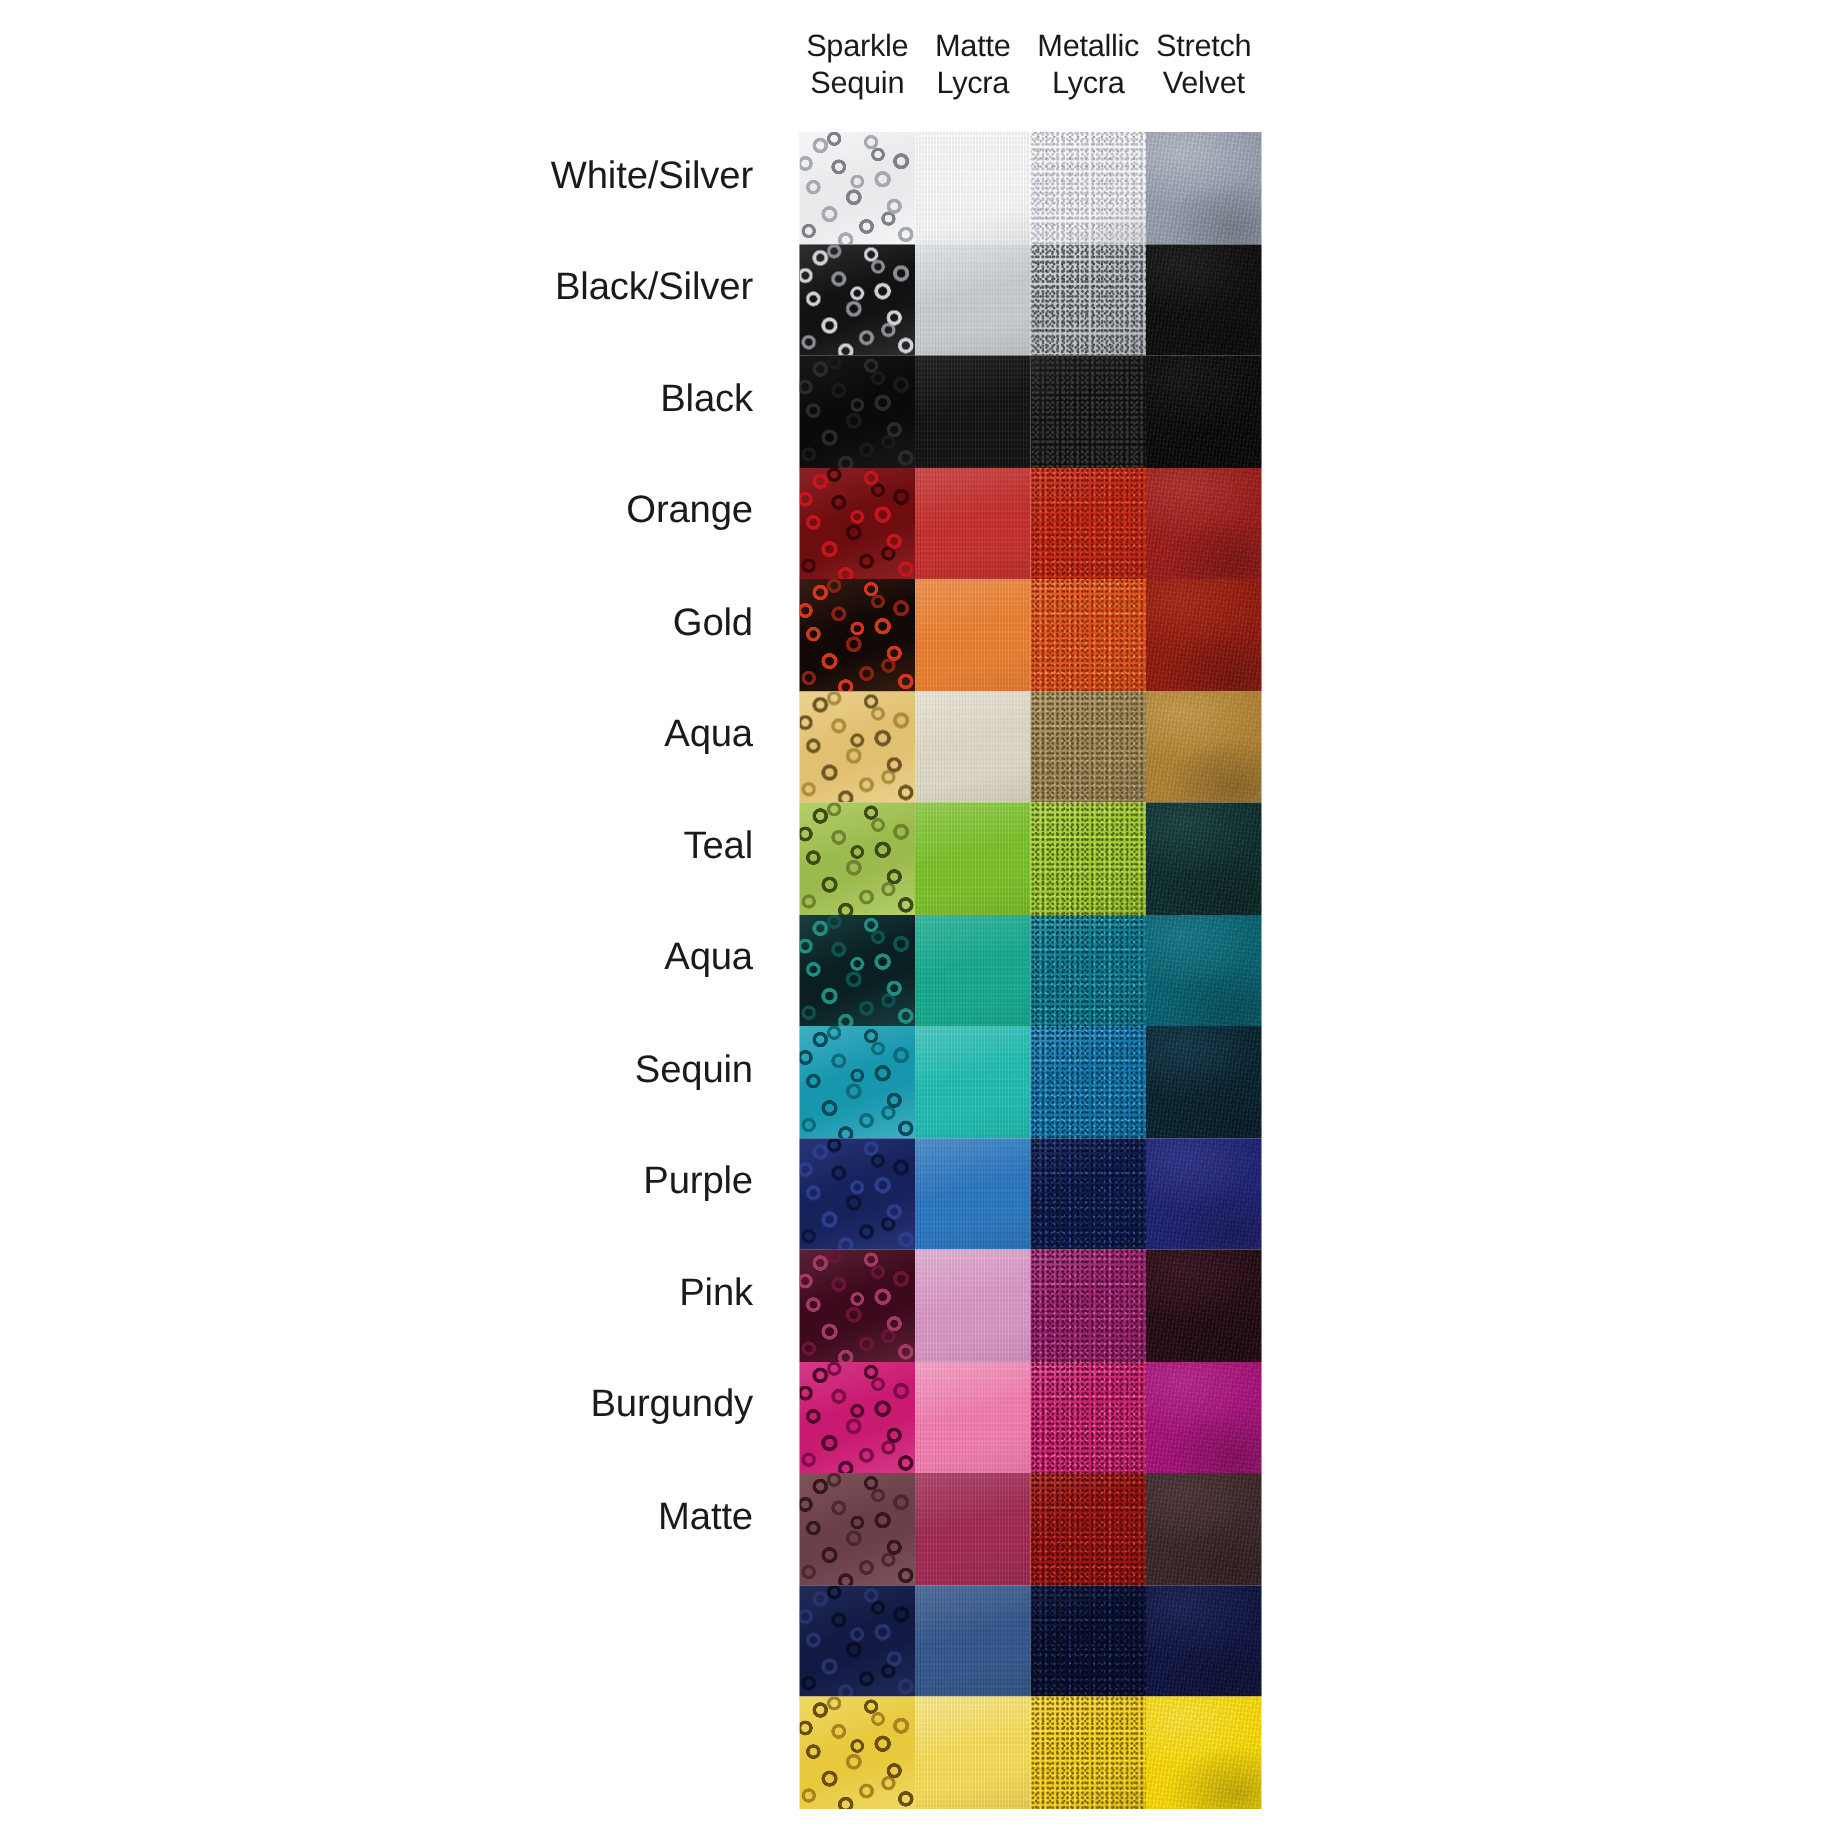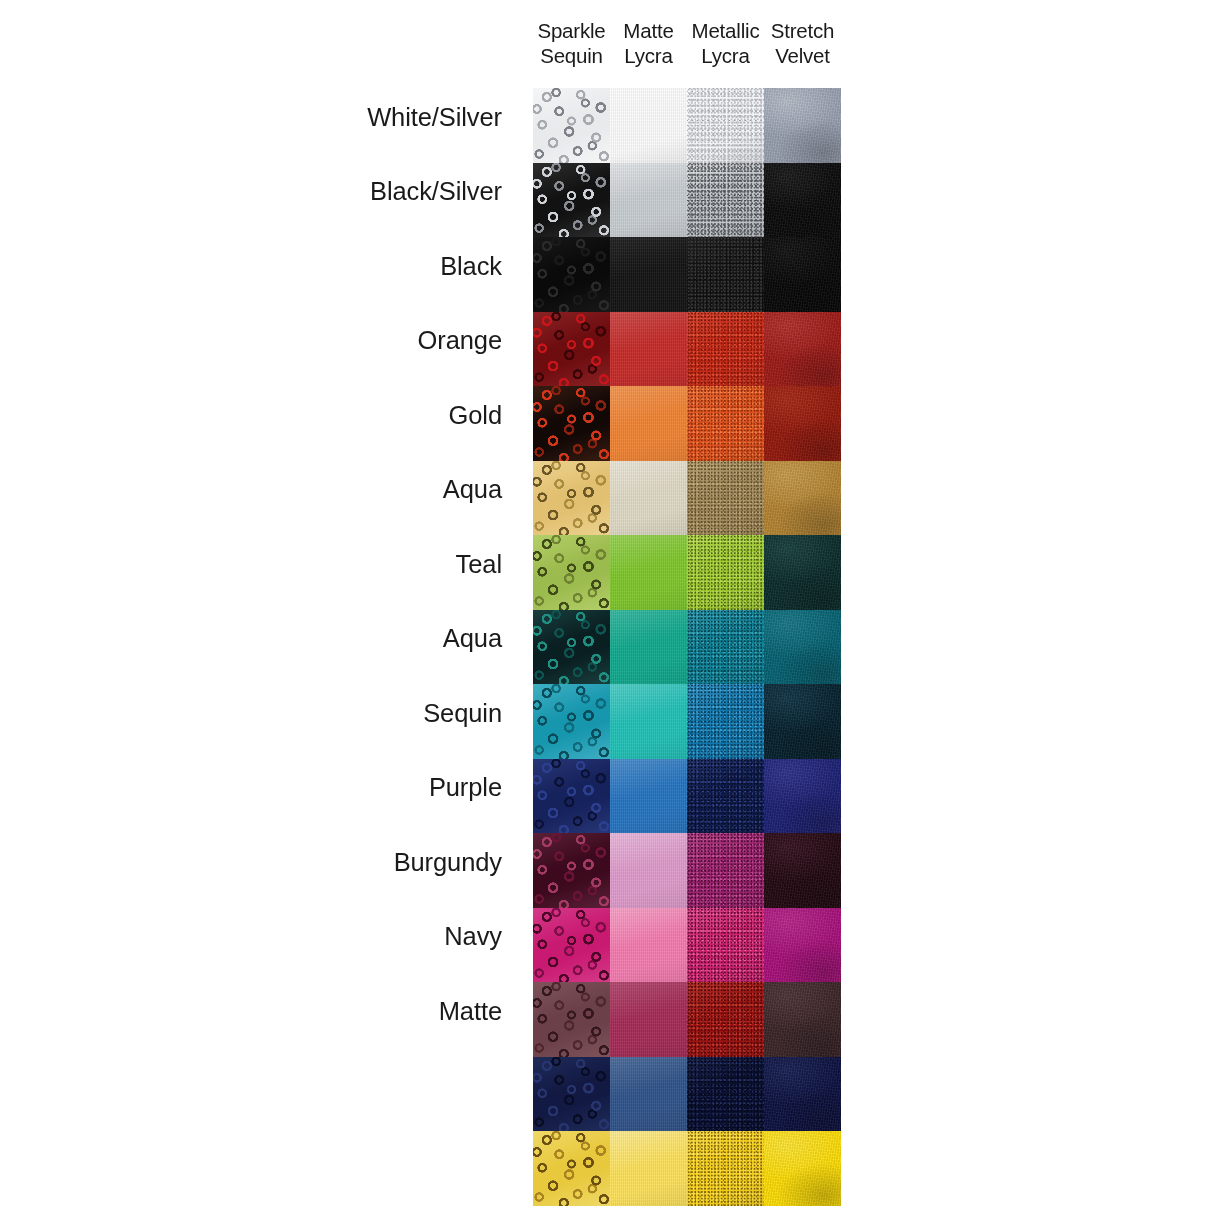--- a/index.html
+++ b/index.html
@@ -166,22 +166,22 @@
       <div class="row-label">White/Silver</div>
       <div class="row-label">Black/Silver</div>
       <div class="row-label">Black</div>
       <div class="row-label">Orange</div>
       <div class="row-label">Gold</div>
       <div class="row-label">Aqua</div>
       <div class="row-label">Teal</div>
       <div class="row-label">Aqua</div>
       <div class="row-label">Sequin</div>
       <div class="row-label">Purple</div>
+      <div class="row-label">Pink</div>
       <div class="row-label">Burgundy</div>
-      <div class="row-label">Navy</div>
       <div class="row-label">Matte</div>
     </div>
 
   <div id="grid">
       <div class="grid-row">
         <div class="swatch" title="White/Silver — Sparkle Sequin" style="background-color: rgb(233, 234, 236);">
           <div class="tex tex-sequin" style="--ring: #a6a9ae; --ring2: #7e8288; --shine: rgba(255,255,255,0.55);"></div>
         </div>
         <div class="swatch" title="White/Silver — Matte Lycra" style="background-color: rgb(251, 251, 252);">
           <div class="tex tex-matte" style="--shine: rgba(255,255,255,0.7);"></div>

